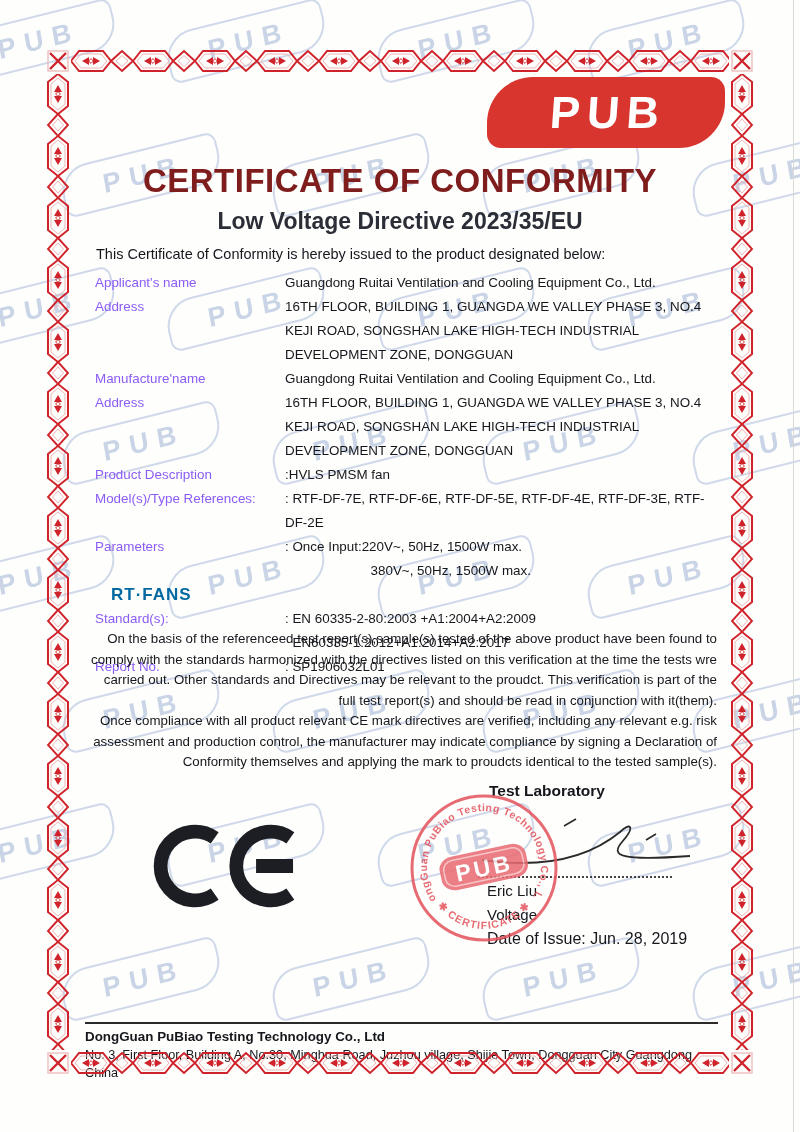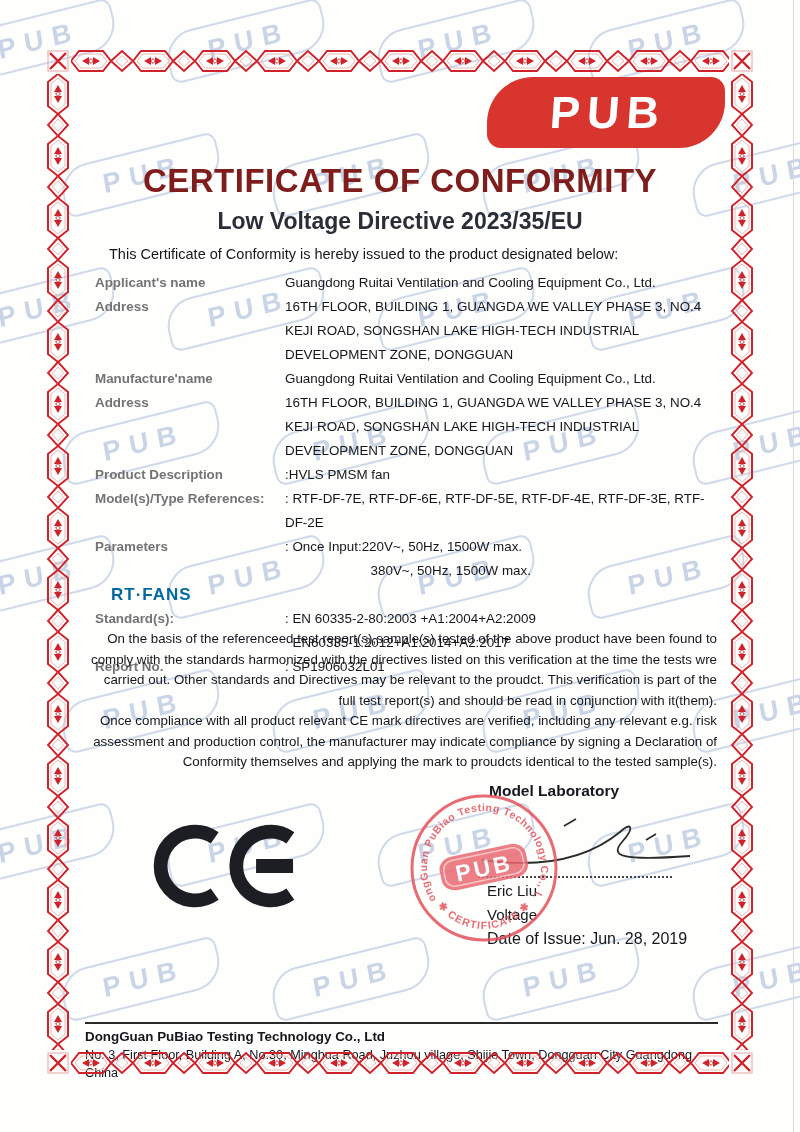--- a/index.html
+++ b/index.html
@@ -30,25 +30,25 @@
     position:absolute;z-index:2;left:487px;top:77px;width:238px;height:71px;
     background:#d8352e;border-radius:46px 14px 46px 14px;
     display:flex;align-items:center;justify-content:center;
   }
   .logo span{color:#fff;font-weight:bold;font-size:45px;letter-spacing:7px;
     transform:skewX(-4deg);padding-left:4px;}
   .title{position:absolute;z-index:2;left:0;top:162px;width:100%;text-align:center;
     font-size:33px;font-weight:bold;color:#7f1d1d;letter-spacing:.5px;}
   .subtitle{position:absolute;z-index:2;left:0;top:208px;width:100%;text-align:center;
     font-size:23px;font-weight:bold;color:#2b2e37;}
-  .intro{position:absolute;z-index:2;left:109px;top:246px;font-size:14.5px;color:#15171c;}
+  .intro{position:absolute;z-index:2;left:96px;top:246px;font-size:14.5px;color:#15171c;}
   
   .fields{position:absolute;z-index:2;left:95px;top:271px;width:625px;}
   .frow{display:flex;font-size:13.4px;line-height:24px;}
-  .flabel{flex:none;width:190px;font-weight:bold;color:#737373;}
+  .flabel{flex:none;width:190px;font-weight:normal;color:#8b5cf6;}
   .fvalue{flex:1;white-space:pre-wrap;color:#15171c;}
   .trademark-logo{
     font-weight:bold;font-size:17px;letter-spacing:1px;
     color:#0369a1;white-space:normal;line-height:24px;margin-left:16px;
   }
   
   .paras{position:absolute;z-index:2;left:88px;top:629px;width:629px;
     font-size:13.3px;line-height:20.5px;color:#15171c;}
   .paras p{margin:0;text-align:right;}
   
@@ -279,21 +279,21 @@
     <p>On the basis of the referenceed test report(s),sample(s) tested of the above product have been found to comply with the standards harmonized with the directives listed on this verification at the time the tests wre carried out. Other standards and Directives may be relevant to the proudct. This verification is part of the full test report(s) and should be read in conjunction with it(them).</p>
     <p>Once compliance with all product relevant CE mark directives are verified, including any relevant e.g. risk assessment and production control, the manufacturer may indicate compliance by signing a Declaration of Conformity themselves and applying the mark to proudcts identical to the tested sample(s).</p>
   </div>
 
   <svg class="ce" width="172" height="88" viewBox="0 0 200 100">
     <path d="M72.9,17.2 A40,40 0 1 0 72.9,82.8" fill="none" stroke="#1c1e24" stroke-width="16"></path>
     <path d="M160.9,17.2 A40,40 0 1 0 160.9,82.8" fill="none" stroke="#1c1e24" stroke-width="16"></path>
     <path d="M121,50 L164,50" stroke="#1c1e24" stroke-width="16"></path>
   </svg>
 
-  <div class="testlab">Model Laboratory</div>
+  <div class="testlab">Test Laboratory</div>
   <svg class="sig-svg" width="235" height="60">
     <path d="M14,46 C70,54 118,46 152,18 C162,8 168,12 154,28 C142,42 152,47 222,42" fill="none" stroke="#2a2a2a" stroke-width="1.8"></path>
     <path d="M96,12 l12,-7" stroke="#2a2a2a" stroke-width="1.6"></path>
     <path d="M178,26 l10,-6" stroke="#2a2a2a" stroke-width="1.6"></path>
   </svg>
   <div class="sig-line"></div>
   <div class="sig-name">Eric Liu</div>
   <div class="sig-title">Voltage</div>
   <div class="sig-date">Date of Issue: Jun. 28, 2019</div>
 

